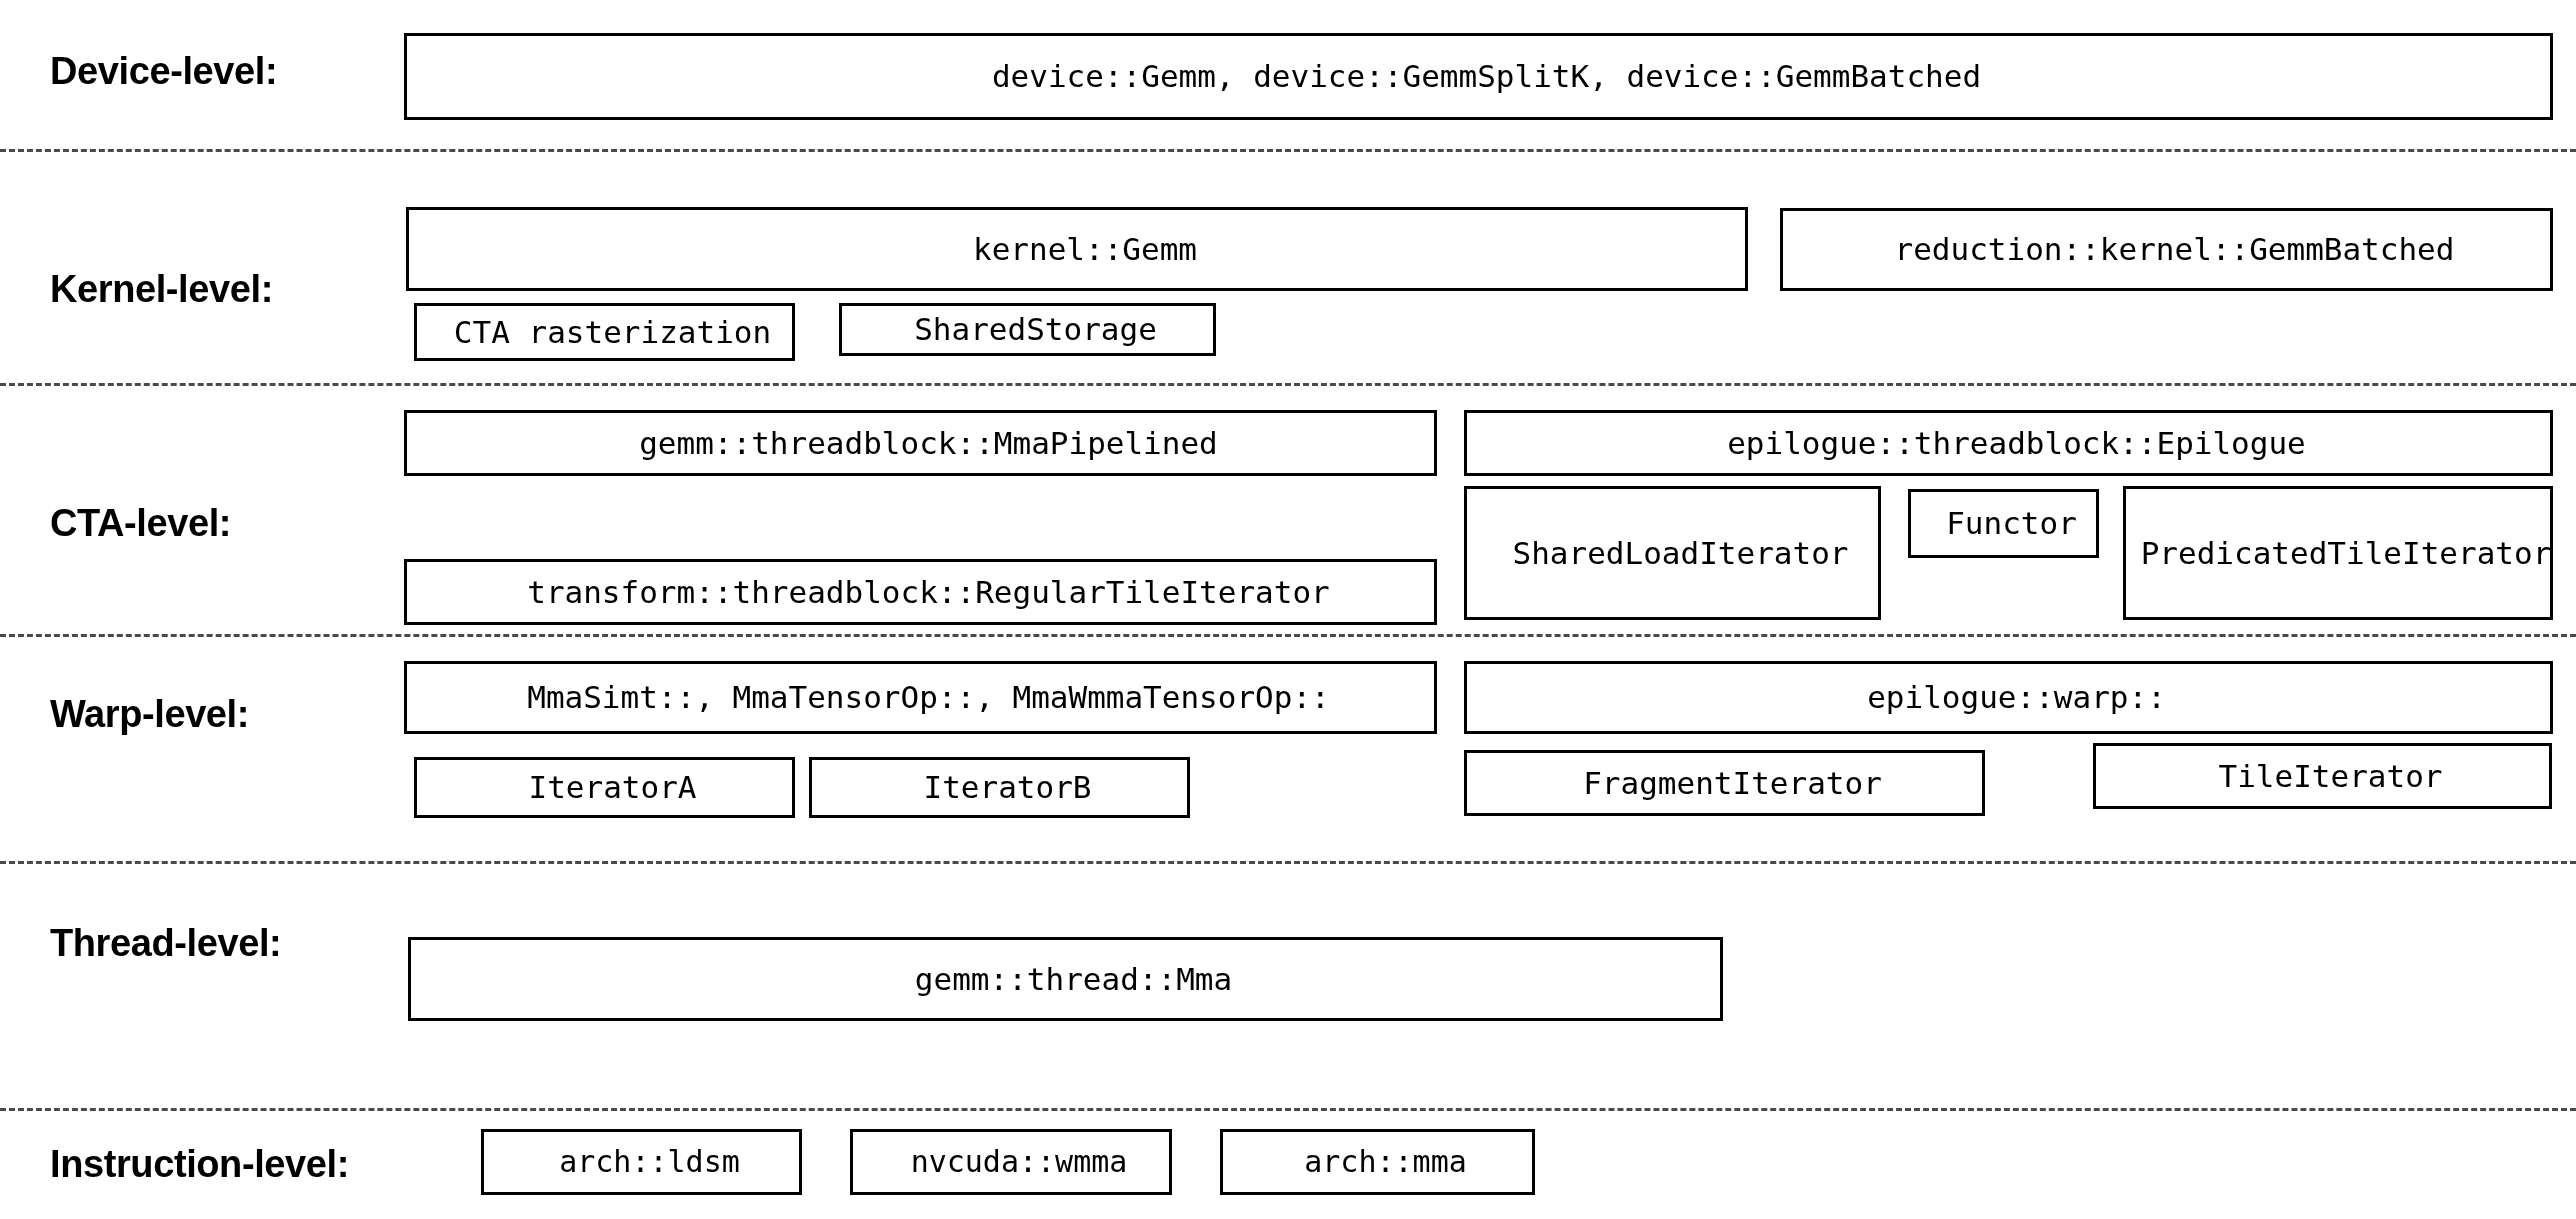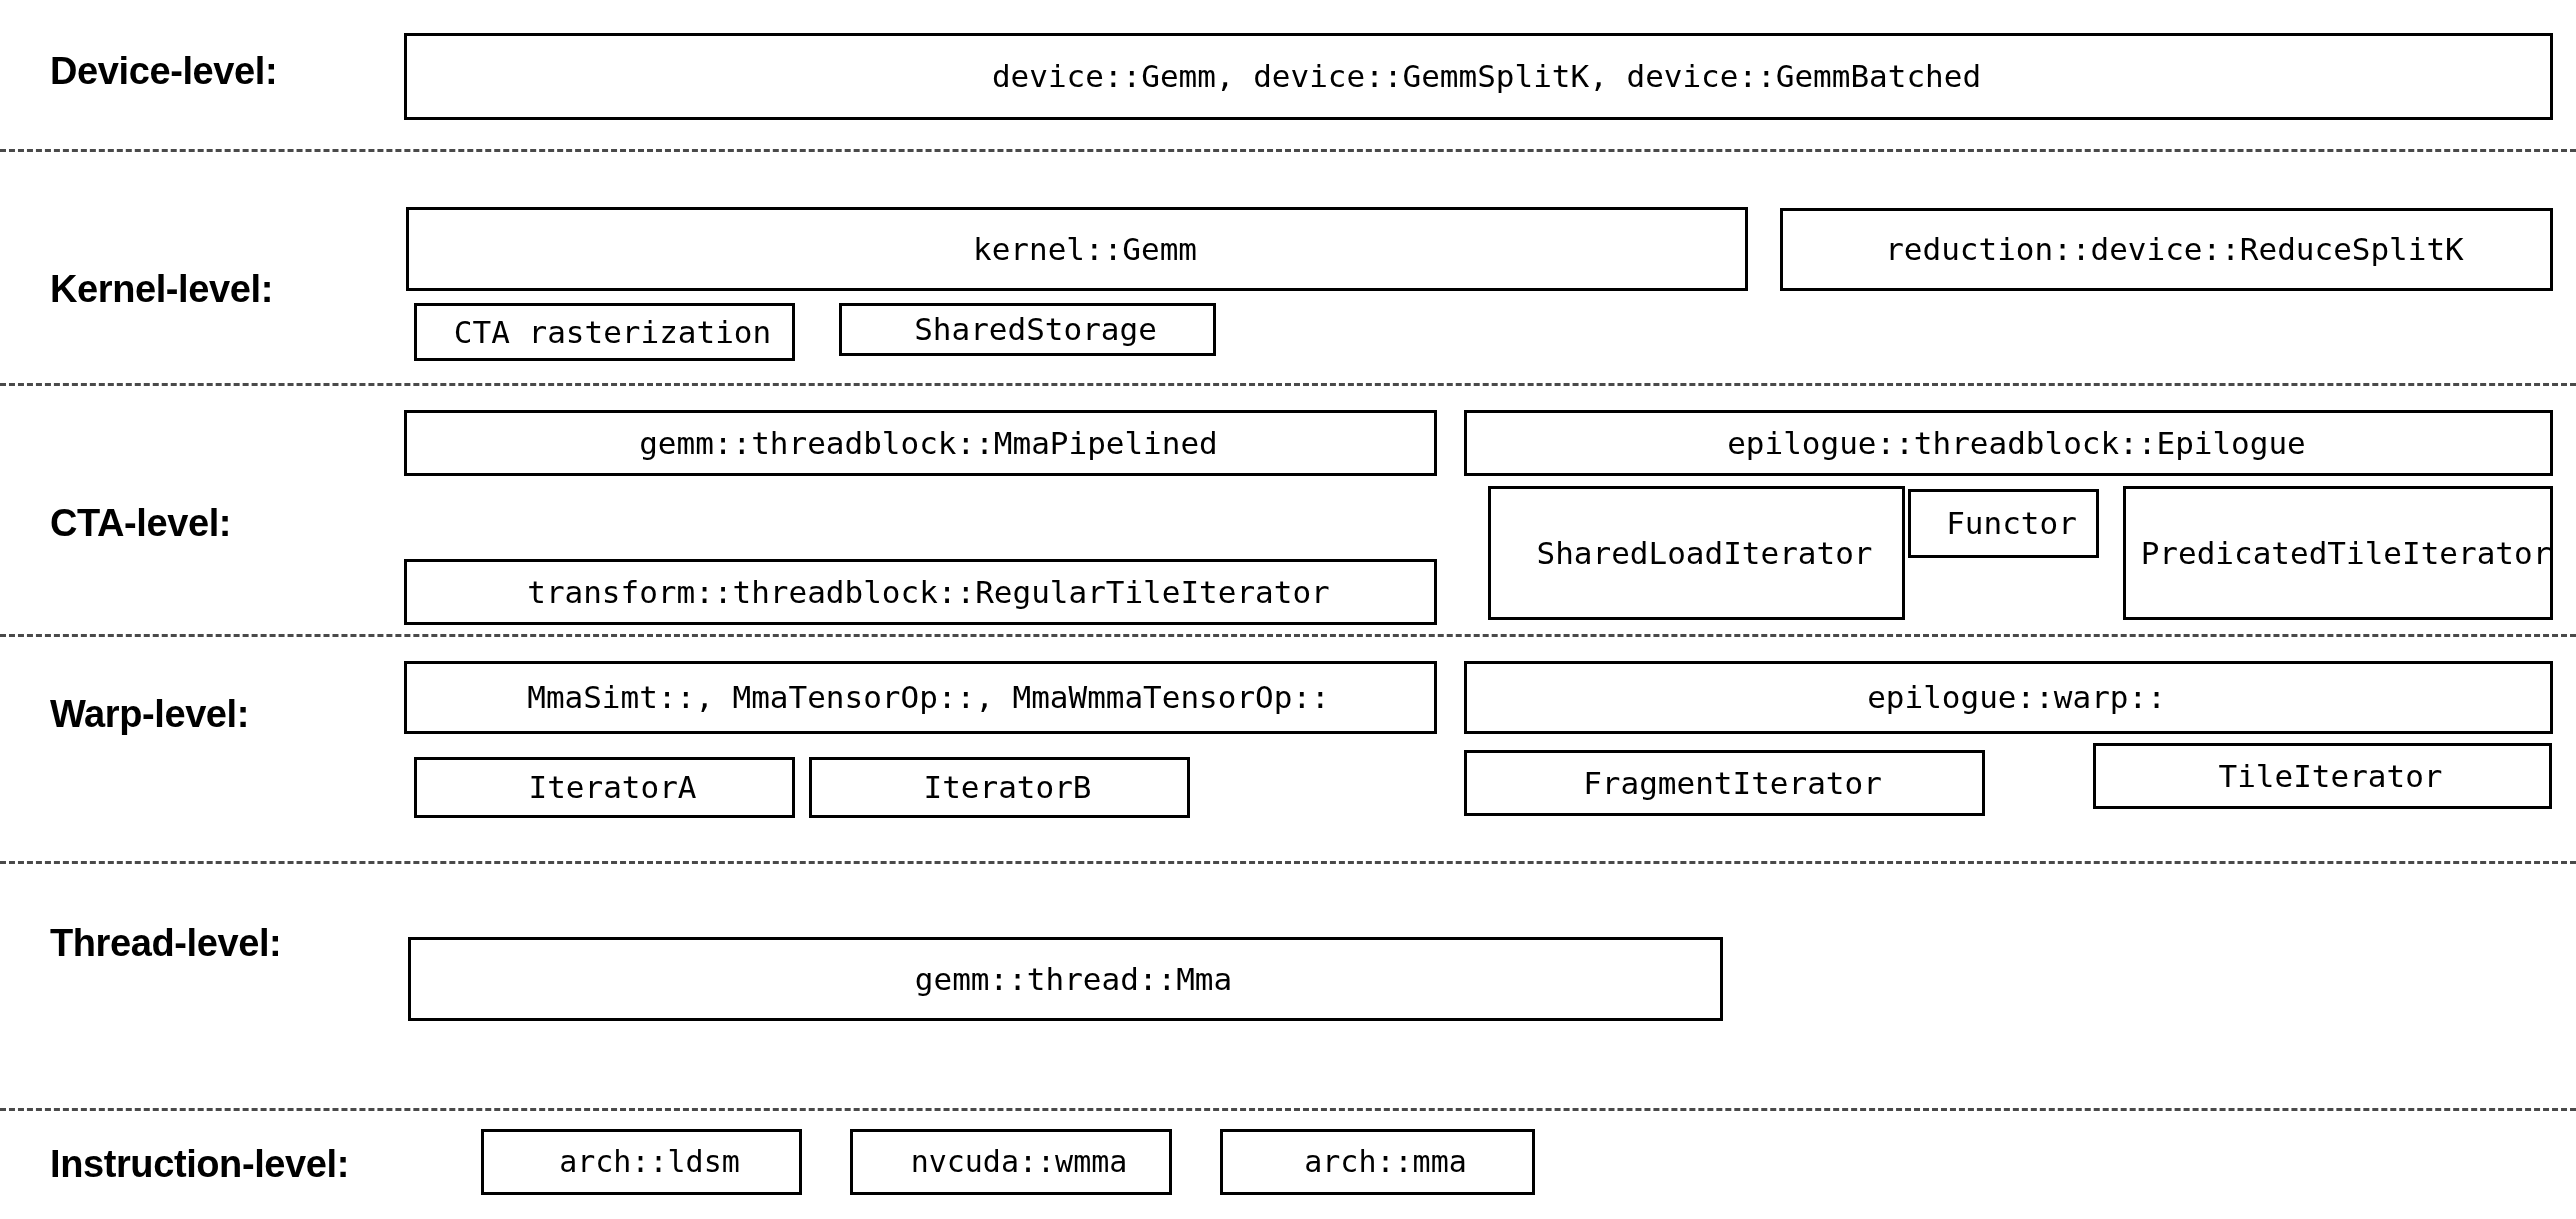--- a/index.html
+++ b/index.html
@@ -74,21 +74,21 @@
 
   <div class="sep" style="top:149px;"></div>
 
   <div class="level-label" style="left:50px; top:270px;">Kernel-level:</div>
 
   <div class="box" style="left:406px; top:207px; width:1342px; height:84px;">
     <span class="box-label">kernel::Gemm</span>
   </div>
 
   <div class="box" style="left:1780px; top:208px; width:773px; height:83px;">
-    <span class="box-label">reduction::device::ReduceSplitK</span>
+    <span class="box-label">reduction::kernel::GemmBatched</span>
   </div>
 
   <div class="box" style="left:414px; top:303px; width:381px; height:58px;">
     <span class="box-label">CTA rasterization</span>
   </div>
 
   <div class="box" style="left:839px; top:303px; width:377px; height:53px;">
     <span class="box-label">SharedStorage</span>
   </div>
 
@@ -102,21 +102,21 @@
 
 
   <div class="box" style="left:404px; top:559px; width:1033px; height:66px;">
     <span class="box-label">transform::threadblock::RegularTileIterator</span>
   </div>
 
   <div class="box" style="left:1464px; top:410px; width:1089px; height:66px;">
     <span class="box-label">epilogue::threadblock::Epilogue</span>
   </div>
 
-  <div class="box" style="left:1464px; top:486px; width:417px; height:134px;margin-left:24px;">
+  <div class="box" style="left:1464px; top:486px; width:417px; height:134px;">
     <span class="box-label">SharedLoadIterator</span>
   </div>
 
   <div class="box" style="left:1908px; top:489px; width:191px; height:69px;">
     <span class="box-label">Functor</span>
   </div>
 
   <div class="box" style="left:2123px; top:486px; width:430px; height:134px;">
     <span class="box-label">PredicatedTileIterator</span>
   </div>

